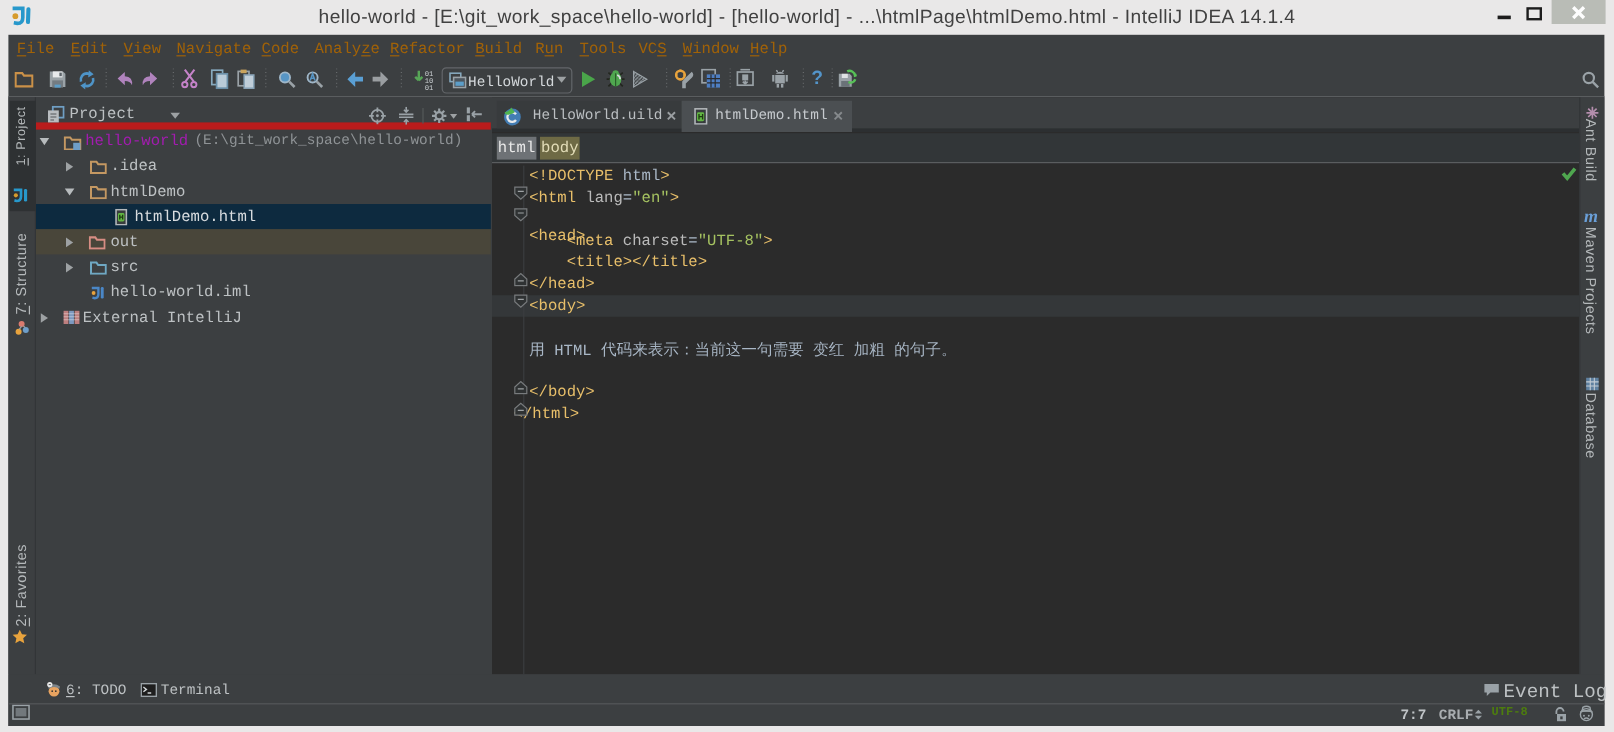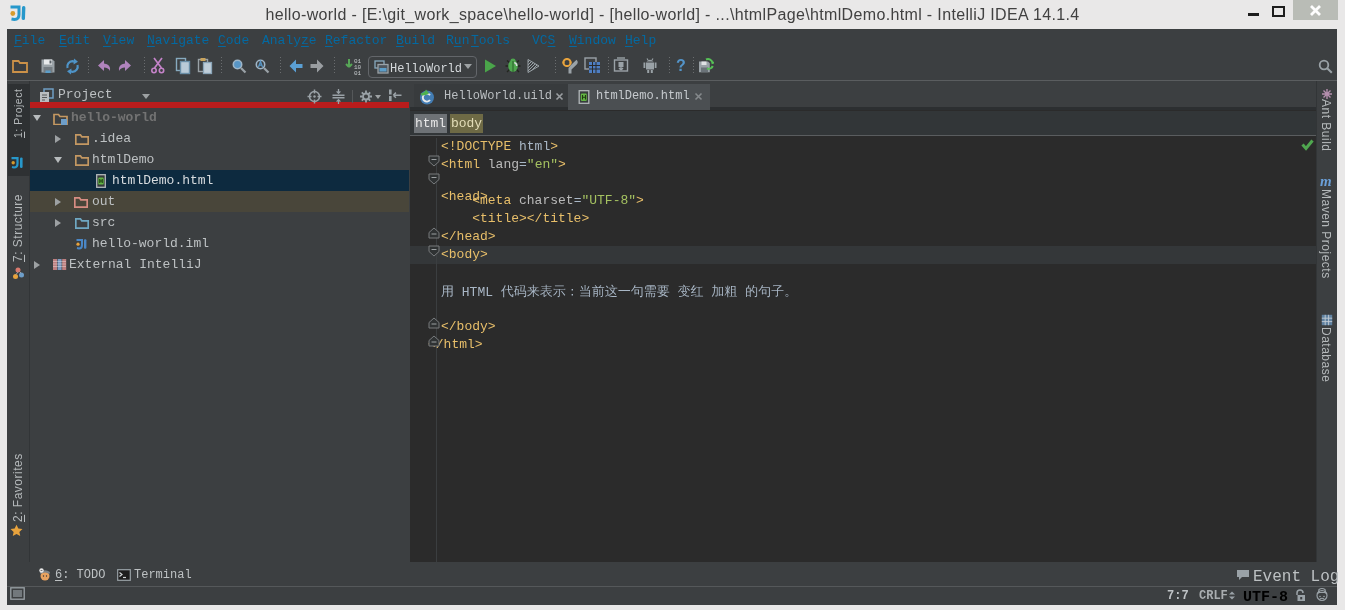--- a/index.html
+++ b/index.html
@@ -3,21 +3,21 @@
 *{margin:0;padding:0;box-sizing:border-box}
 body{width:1345px;height:610px;position:relative;overflow:hidden;background:#e9e8e8;font-family:"Liberation Mono",monospace;-webkit-font-smoothing:antialiased}
 .a{position:absolute}
 u{text-decoration:underline;text-underline-offset:2px}
 
 #title{left:0;top:0;width:1345px;height:30px;background:#e9e8e8}
 #titletext{left:0;right:0;top:6px;text-align:center;font-family:"Liberation Sans",sans-serif;font-size:16px;letter-spacing:0.35px;color:#414141}
 
 #app{left:7px;top:29px;width:1330px;height:576px;background:#3c3f41}
 
-#menu{left:7px;top:30px;width:1172px;height:22px;color:#0369a1;font-size:13px}
+#menu{left:7px;top:30px;width:1172px;height:22px;color:#a16207;font-size:13px}
 #menu span{position:absolute;top:3px;white-space:pre}
 
 #toolbar{left:7px;top:52px;width:1330px;height:29px;border-bottom:1px solid #5a5d5f}
 .tsep{position:absolute;top:57px;width:1px;height:18px;background-image:linear-gradient(#6a6d6f 1px,transparent 1px);background-size:1px 3px}
 
 #lstripe{left:7px;top:81px;width:23px;height:481px;background:#3c3f41;border-right:1px solid #323537}
 .vup{position:absolute;transform-origin:0 0;transform:rotate(-90deg);white-space:nowrap;font-family:"Liberation Sans",sans-serif;font-size:12px;letter-spacing:0.5px;color:#b5b9bb}
 .vdn{position:absolute;transform-origin:0 0;transform:rotate(90deg);white-space:nowrap;font-family:"Liberation Sans",sans-serif;font-size:12px;letter-spacing:0.5px;color:#b5b9bb}
 
 #proj{left:30px;top:81px;width:380px;height:481px;background:#3c3f41}
@@ -62,21 +62,21 @@
 <div class="a" id="menu">
 <span style="left:7px"><u>F</u>ile</span>
 <span style="left:52px"><u>E</u>dit</span>
 <span style="left:96px"><u>V</u>iew</span>
 <span style="left:140px"><u>N</u>avigate</span>
 <span style="left:211px"><u>C</u>ode</span>
 <span style="left:255px">Analy<u>z</u>e</span>
 <span style="left:318px"><u>R</u>efactor</span>
 <span style="left:389px"><u>B</u>uild</span>
 <span style="left:439px">R<u>u</u>n</span>
-<span style="left:464px"><u>T</u>ools</span>
+<span style="left:476px"><u>T</u>ools</span>
 <span style="left:525px">VC<u>S</u></span>
 <span style="left:562px"><u>W</u>indow</span>
 <span style="left:618px"><u>H</u>elp</span>
 </div>
 <div class="a" id="toolbar"></div>
 <div id="toolbaricons">
 <div class="tsep" style="left:88px"></div>
     <div class="tsep" style="left:144px"></div>
     <div class="tsep" style="left:221px"></div>
     <div class="tsep" style="left:280px"></div>
@@ -216,21 +216,21 @@
 <div class="vup" style="left:11px;top:262px"><u>7</u>: Structure</div>
 <div class="vup" style="left:11px;top:522px"><u>2</u>: Favorites</div>
 
 <div class="a" id="proj"></div>
 <div class="a" id="projhead">
     <span style="position:absolute;left:28px;top:3px">Project</span>
   </div>
 <div id="tree">
 <div class="a" style="left:30px;top:170px;width:379px;height:21px;background:#0d2a3f"></div>
 <div class="a" style="left:30px;top:191px;width:379px;height:21px;background:#49463a"></div>
-<div class="trow" style="top:107px"><span style="position:absolute;left:71px;font-weight:bold;color:#737373">hello-world</span></div>
+<div class="trow" style="top:107px"><span style="position:absolute;left:71px;font-weight:normal;color:#a21caf">hello-world</span><span style="position:absolute;left:162px;color:#8f9396;font-size:12px">(E:\git_work_space\hello-world)</span></div>
 <div class="trow" style="top:128px"><span style="position:absolute;left:92px">.idea</span></div>
 <div class="trow" style="top:149px"><span style="position:absolute;left:92px">htmlDemo</span></div>
 <div class="trow" style="top:170px"><span style="position:absolute;left:112px;color:#d8dcdf">htmlDemo.html</span></div>
 <div class="trow" style="top:191px"><span style="position:absolute;left:92px">out</span></div>
 <div class="trow" style="top:212px"><span style="position:absolute;left:92px">src</span></div>
 <div class="trow" style="top:233px"><span style="position:absolute;left:92px">hello-world.iml</span></div>
 <div class="trow" style="top:254px"><span style="position:absolute;left:69px">External IntelliJ</span></div>
 <div class="a" style="left:33px;top:115px;border-left:4.5px solid transparent;border-right:4.5px solid transparent;border-top:6px solid #b7bbbd"></div>
 <div class="a" style="left:55px;top:135px;border-top:4.5px solid transparent;border-bottom:4.5px solid transparent;border-left:6px solid #9da1a3"></div>
 <div class="a" style="left:54px;top:157px;border-left:4.5px solid transparent;border-right:4.5px solid transparent;border-top:6px solid #b7bbbd"></div>
@@ -340,21 +340,21 @@
 <div class="vdn" style="left:1333px;top:189px">Maven Projects</div>
 <div class="vdn" style="left:1333px;top:327px">Database</div>
 
 <div class="a" id="botbar"></div>
 <div class="a" style="left:55px;top:568px;font-size:12px;color:#bdc1c3"><u>6</u>: TODO</div>
 <div class="a" style="left:134px;top:568px;font-size:12px;color:#bdc1c3">Terminal</div>
 <div class="a" style="left:1253px;top:568px;font-size:16px;color:#bdc1c3">Event Log</div>
 <div class="a" id="status"></div>
 <div class="a" style="left:1167px;top:589px;font-size:12px;color:#c0c4c7;font-weight:bold">7:7</div>
 <div class="a" style="left:1199px;top:589px;font-size:12px;color:#a9adb0;font-weight:bold">CRLF</div>
-<div class="a" style="left:1243px;top:589px;font-size:15px;color:#000000;font-weight:bold">UTF-8</div>
+<div class="a" style="left:1243px;top:589px;font-size:10px;color:#4d7c0f;font-weight:bold">UTF-8</div>
 <div class="a" id="botedge"></div>
 <div id="smallicons">
 <svg class="ic" style="left:39px;top:88px" width="15" height="15" viewBox="0 0 15 15">
       <rect x="5" y="1" width="9" height="9" fill="none" stroke="#6f9fc4" stroke-width="1.5"></rect>
       <rect x="1" y="4" width="9" height="10" fill="#b9bdc0"></rect>
       <path d="M3 7 h5 M3 9.5 h5 M3 12 h3" stroke="#55585a" stroke-width="1"></path>
     </svg>
 <div class="a" style="left:142px;top:94px;border-left:4px solid transparent;border-right:4px solid transparent;border-top:5px solid #9da1a3"></div>
 <svg class="ic" style="left:307px;top:89px" width="15" height="15" viewBox="0 0 15 15">
       <circle cx="7.5" cy="7.5" r="5" fill="none" stroke="#9aa2a7" stroke-width="1.5"></circle>

